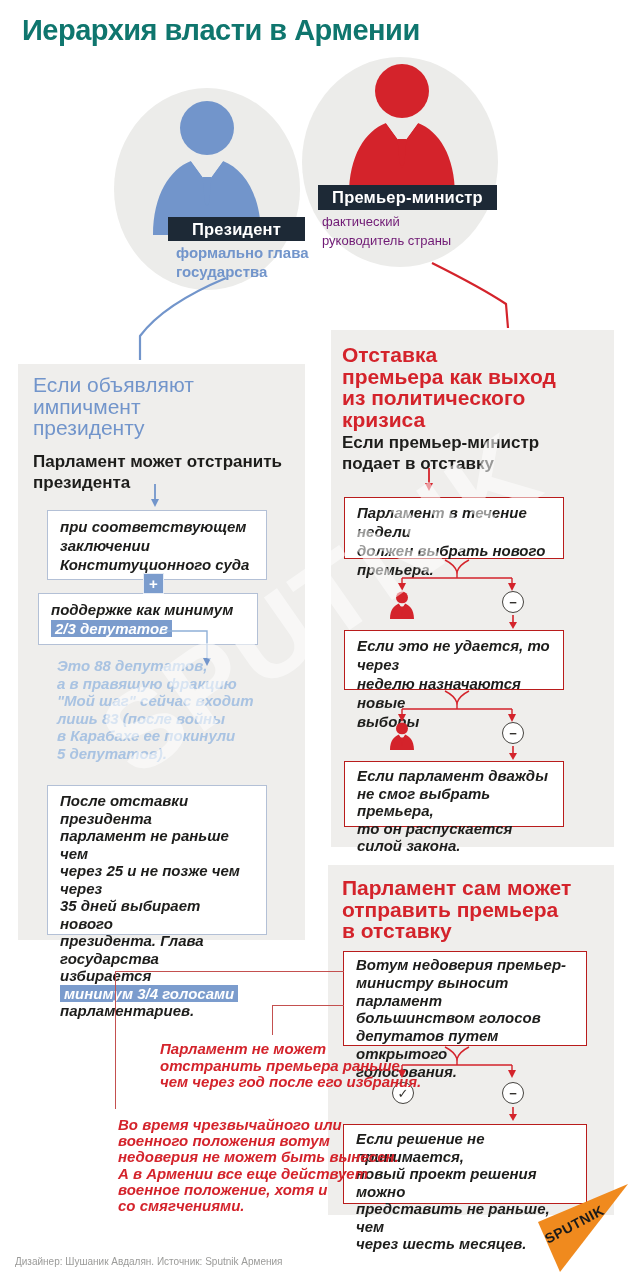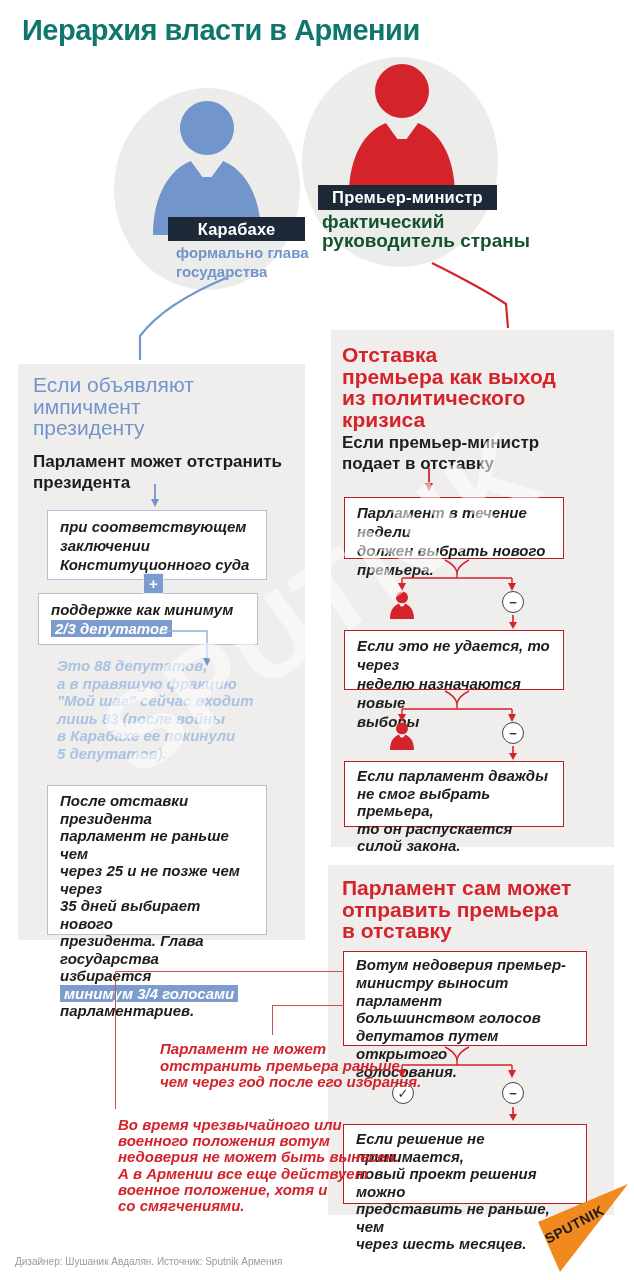--- a/index.html
+++ b/index.html
@@ -6,21 +6,21 @@
   .page{position:relative;width:634px;height:1280px;overflow:hidden;background:#ffffff;
         font-family:"Liberation Sans","DejaVu Sans",sans-serif;}
   .abs{position:absolute;}
   .t{white-space:pre-line;}
   
   .title{left:22px;top:14px;font-size:29px;font-weight:800;color:#0f766e;letter-spacing:-0.5px;z-index:2;}
   .ellipse{background:#ececea;border-radius:50%;z-index:1;}
   .badge{background:#1d2936;color:#ffffff;font-weight:700;font-size:16.5px;
          display:flex;align-items:center;justify-content:center;z-index:3;letter-spacing:0.2px;}
   .sub-blue{color:#7295cb;font-weight:700;font-size:15px;line-height:18.5px;z-index:3;}
-  .sub-red{color:#14532d;font-weight:700;font-size:19px;line-height:18.5px;z-index:3;}
+  .sub-red{color:#701a75;font-weight:400;font-size:13px;line-height:18.5px;z-index:3;}
   
   .panel{background:#efeeec;z-index:1;}
   .h-blue{color:#7295cb;font-size:21px;line-height:21.5px;font-weight:400;z-index:2;}
   .h-red{color:#d4232b;font-size:21px;line-height:21.5px;font-weight:800;z-index:2;}
   .intro{color:#1d1d1b;font-size:17px;line-height:21px;font-weight:700;z-index:2;}
   .box{background:#ffffff;z-index:2;box-sizing:border-box;}
   .box-blue{border:1px solid #b3c0d6;}
   .box-red{border:1px solid #b91c1c;}
   .boxtext{font-style:italic;font-weight:700;color:#1d1d1b;font-size:15px;line-height:19px;
            padding:6px 12px;display:block;}
@@ -58,21 +58,21 @@
     <path d="M52.5,80 L61.5,80 L59.5,104 L57,110 L54.5,104 Z" fill="#7295cb"></path>
   </svg>
 
   <svg class="abs z2" style="left:346px;top:61px;" width="112" height="134" viewBox="0 0 112 134">
     <circle cx="56" cy="30" r="27" fill="#d4232b"></circle>
     <path d="M3,134 C3,95 19,70 40,62 L56,84 L72,62 C93,70 109,95 109,134 Z" fill="#d4232b"></path>
     <path d="M40,62 L56,84 L72,62 Z" fill="#ececea"></path>
     <path d="M51.5,78 L60.5,78 L58.5,101 L56,107 L53.5,101 Z" fill="#d4232b"></path>
   </svg>
 
-  <div class="abs badge" style="left:168px;top:217px;width:137px;height:24px;">Карабахе</div>
+  <div class="abs badge" style="left:168px;top:217px;width:137px;height:24px;">Президент</div>
   <div class="abs sub-blue t" style="left:176px;top:244px;">формально глава
 государства</div>
 
   <div class="abs badge" style="left:318px;top:185px;width:179px;height:25px;">Премьер-министр</div>
   <div class="abs sub-red t" style="left:322px;top:213px;">фактический
 руководитель страны</div>
 
   <svg class="abs z2" style="left:136px;top:276px;" width="92" height="86" viewBox="0 0 92 86">
     <path d="M90,2 Q28,28 4,60 L4,84" fill="none" stroke="#7295cb" stroke-width="2.2"></path>
   </svg>

